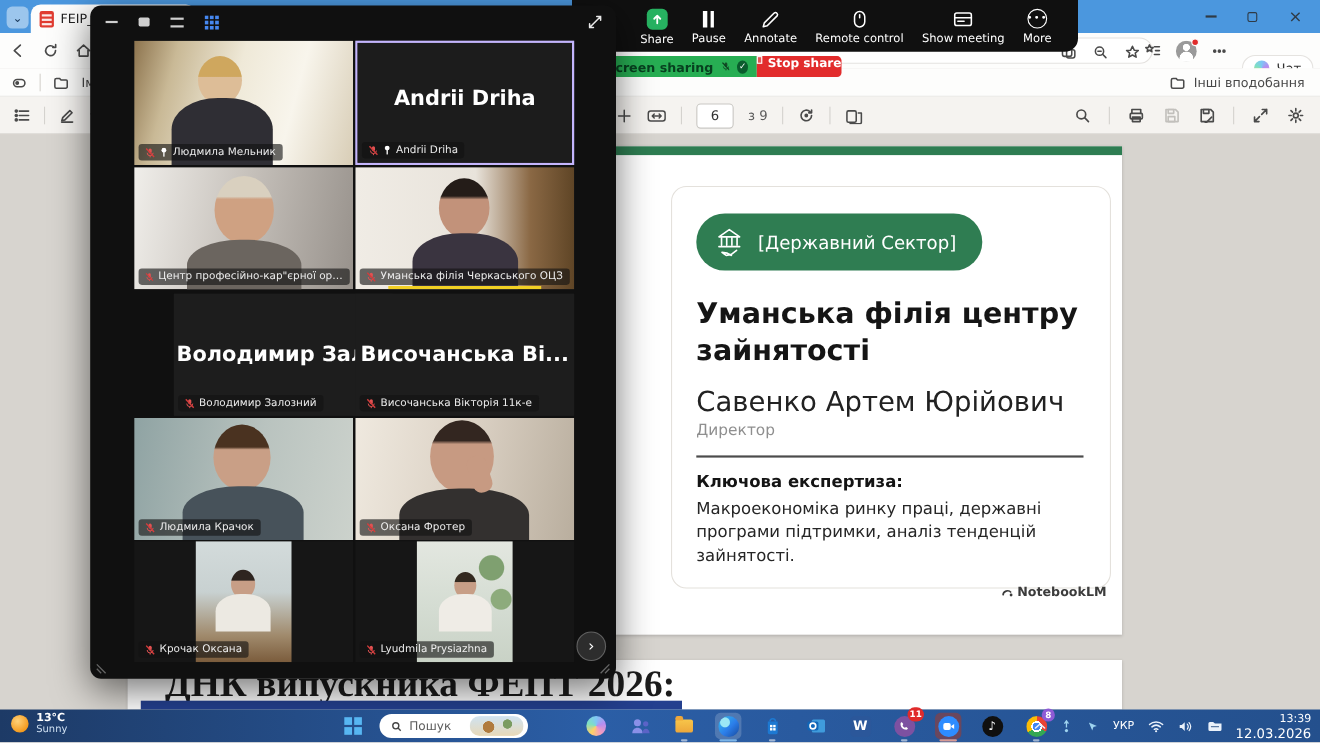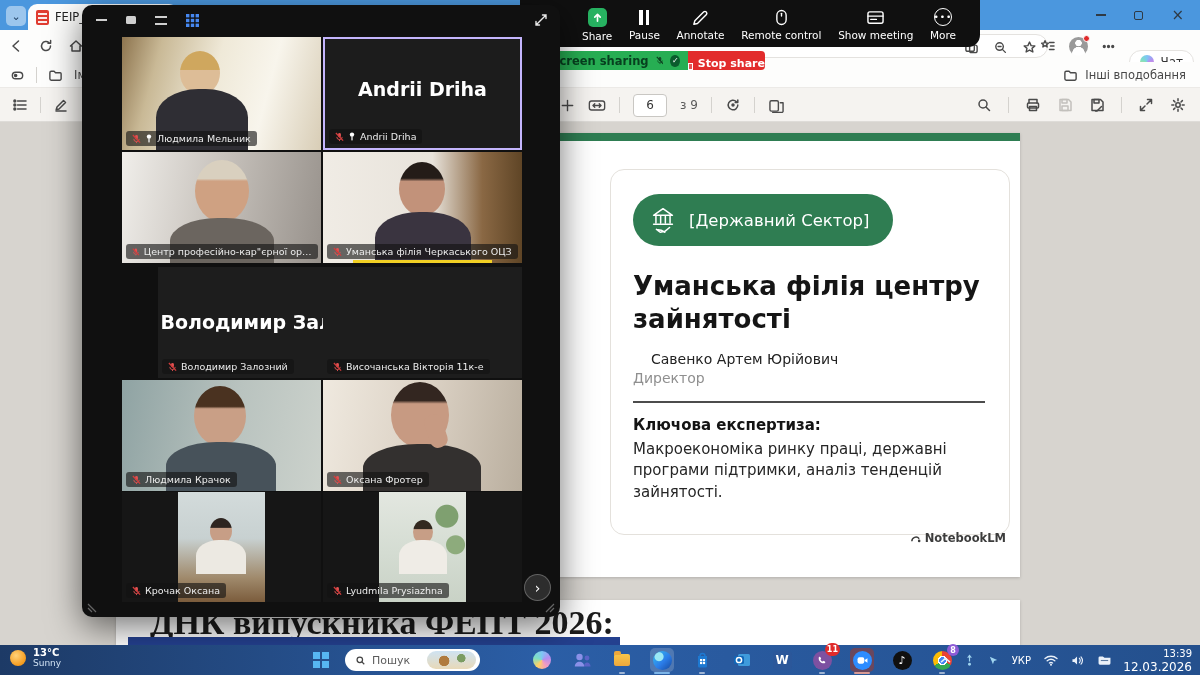--- a/index.html
+++ b/index.html
@@ -45,21 +45,21 @@
   .ic { stroke:#4a4a4a; fill:none; stroke-width:1.5; stroke-linecap:round; stroke-linejoin:round; }
   .ic-dim { stroke:#c2c0bc; }
 
   .pdf-content { position:absolute; left:0; top:122px; width:1200px; height:523px; background:#d7d4cf; }
   .page6 { position:absolute; left:116px; top:11px; width:904px; height:444px; background:#fff; box-shadow:0 1px 3px rgba(0,0,0,.18); }
   .page6-strip { position:absolute; left:0; top:0; width:100%; height:8px; background:#2e7d52; }
   .slide-card { position:absolute; left:494px; top:36px; width:400px; height:366px; background:#fff; border:1px solid #e4e1dc; border-radius:14px; padding:24px 20px 0 22px; }
   .badge { display:inline-flex; align-items:center; gap:10px; background:#2f7d52; border-radius:999px; padding:10px 24px 10px 14px; }
   .badge-label { color:#fff; font-size:16.5px; }
   .slide-title { margin-top:24px; font-size:26px; font-weight:700; color:#151515; line-height:1.25; width:370px; }
-  .slide-person { margin-top:16px; font-size:14px; color:#222;margin-left:18px; }
+  .slide-person { margin-top:16px; font-size:25px; color:#222; }
   .slide-role { margin-top:3px; font-size:14px; color:#8f8f8f; }
   .slide-hr { margin-top:15px; width:352px; border-top:2px solid #4c4c4c; }
   .slide-exp-h { margin-top:13px; font-size:15px; font-weight:700; color:#141414; }
   .slide-exp-b { margin-top:5px; font-size:15px; color:#262626; line-height:1.42; width:350px; }
   .watermark { position:absolute; right:14px; top:398px; display:flex; align-items:center; gap:4px; }
   .watermark span { font-size:11.5px; font-weight:600; color:#3c3c3c; }
   .page7 { position:absolute; left:116px; top:478px; width:904px; height:45px; background:#fff; box-shadow:0 1px 3px rgba(0,0,0,.18); }
   .page7-h { position:absolute; left:34px; top:4px; font-family:"Liberation Serif","DejaVu Serif",serif; font-size:34px; font-weight:700; color:#1c1c1c; }
   .page7-bar { position:absolute; left:12px; top:37px; width:492px; height:8px; background:#24408f; }
 
@@ -70,21 +70,21 @@
   .zb-share-ic { width:19px; height:19px; background:#27b261; border-radius:5px; display:flex; align-items:center; justify-content:center; }
   .zb-pause-ic { display:flex; gap:3px; height:17px; align-items:center; }
   .zb-pause-ic i { display:block; width:3.5px; height:15px; background:#fff; }
   .zic { stroke:#fff; fill:none; stroke-width:1.5; stroke-linecap:round; stroke-linejoin:round; }
   .zb-more-ic { width:18px; height:18px; border:1.5px solid #fff; border-radius:50%; display:flex; align-items:center; justify-content:center; color:#fff; font-size:9px; letter-spacing:1px; line-height:0; }
 
   .share-strip { position:absolute; left:488px; top:51px; height:19px; display:flex; z-index:19; }
   .ss-green { width:200px; background:#27ae53; display:flex; align-items:center; gap:7px; padding:0 8px 0 12px; border-radius:4px 0 0 4px; }
   .ss-text { font-size:11.5px; font-weight:700; color:#07401f; white-space:nowrap; }
   .ss-shield { width:12px; height:12px; border-radius:50%; background:#0a5c2d; display:flex; align-items:center; justify-content:center; color:#fff; font-size:8px; }
-  .ss-stop { width:77px; background:#e22c2c; border-radius:0 4px 4px 0; display:flex; align-items:flex-end; justify-content:center; gap:5px; }
+  .ss-stop { width:77px; background:#e22c2c; border-radius:0 4px 4px 0; display:flex; align-items:flex-start; justify-content:center; gap:5px; }
   .ss-stop-sq { width:7px; height:7px; border:1.6px solid #fff; background:#fff3; }
   .ss-stop-label { font-size:11px; font-weight:700; color:#fff; white-space:nowrap; }
 
   
   .vpanel { position:absolute; left:82px; top:5px; width:478px; height:612px; background:#101010; border-radius:10px; box-shadow:0 10px 34px rgba(0,0,0,.55); z-index:30; }
   .vheader { position:absolute; left:0; top:0; width:100%; height:30px; display:flex; align-items:center; gap:19px; padding-left:14px; }
   .vh-min { width:11px; height:2px; background:#cfcfcf; }
   .vh-rect { width:10px; height:8px; background:#cfcfcf; border-radius:1.5px; }
   .vh-list { width:12px; height:9px; border-top:2.5px solid #cfcfcf; border-bottom:2.5px solid #cfcfcf; }
   .vh-expand { position:absolute; right:12px; top:8px; }
@@ -486,20 +486,21 @@
               <path d="M2 5.4a3 3 0 0 0 6 0" stroke="#e05252" fill="none"></path>
               <line x1="5" y1="8.4" x2="5" y2="10" stroke="#e05252"></line>
               <line x1="1" y1="1" x2="9" y2="9.6" stroke="#d43c3c" stroke-width="1.4"></line>
             </svg>
           <span>Володимир Залозний</span>
         </div>
       </div>
 
       <div class="tile" style="left:241px; top:262px;">
         <div class="vid" style="background:#1d1d1d;"></div>
+        <div class="bigname">Височанська Ві...</div>
         <div class="vlabel">
           <svg width="9" height="10" viewBox="0 0 10 11">
               <rect x="3.4" y="1" width="3.2" height="5" rx="1.6" fill="#e05252"></rect>
               <path d="M2 5.4a3 3 0 0 0 6 0" stroke="#e05252" fill="none"></path>
               <line x1="5" y1="8.4" x2="5" y2="10" stroke="#e05252"></line>
               <line x1="1" y1="1" x2="9" y2="9.6" stroke="#d43c3c" stroke-width="1.4"></line>
             </svg>
           <span>Височанська Вікторія 11к-е</span>
         </div>
       </div>

